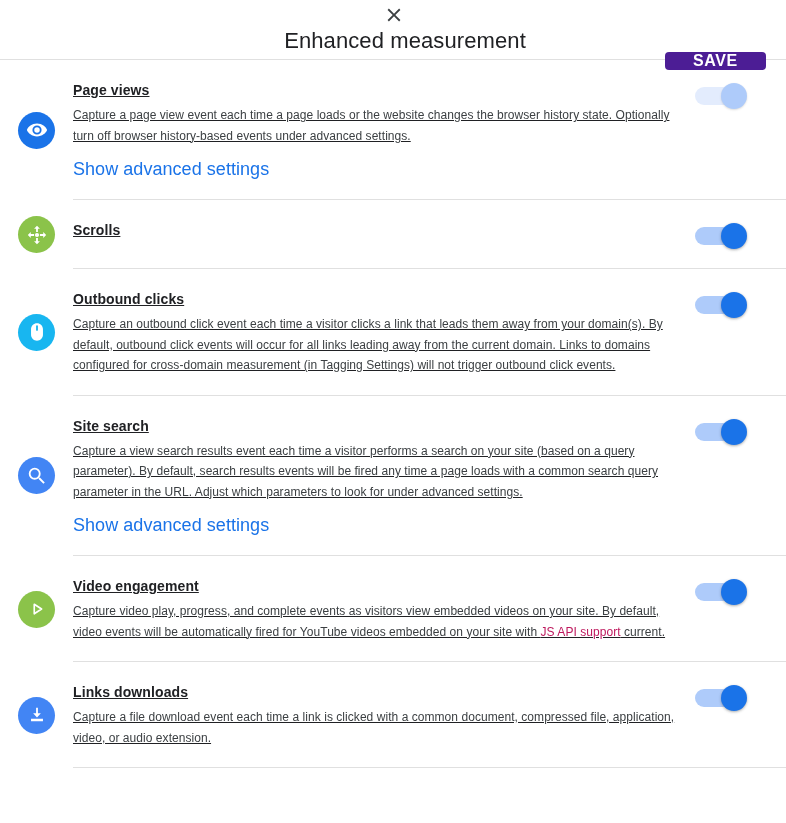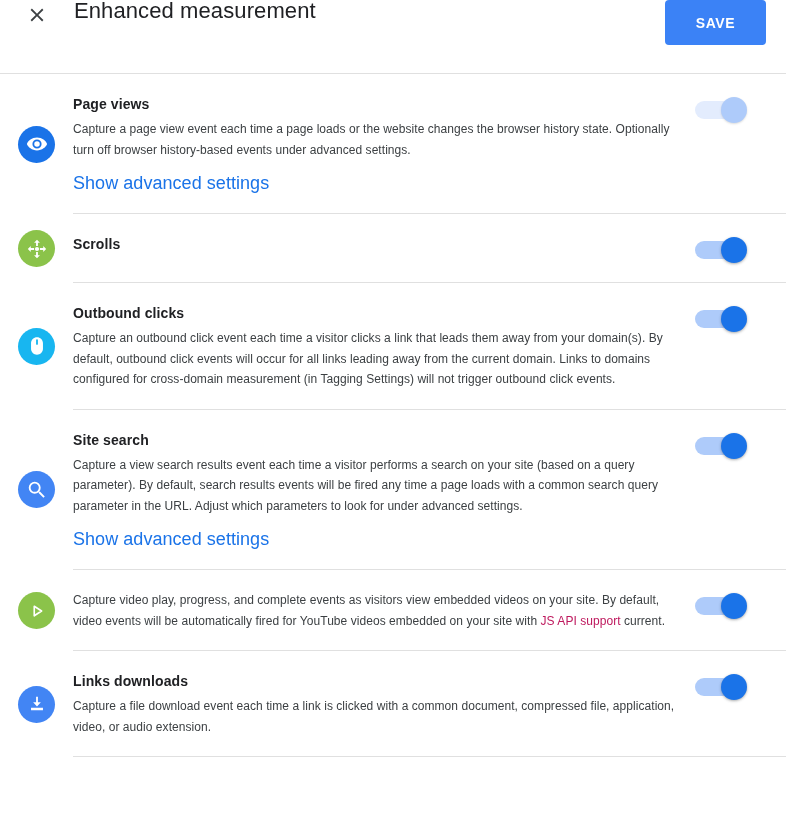--- a/index.html
+++ b/index.html
@@ -9,25 +9,26 @@
     height: 823px;
     background: #ffffff;
     font-family: "Liberation Sans", sans-serif;
     color: #202124;
     overflow: hidden;
   }
 
   
   .header {
     position: relative;
-    height: 74px;
-    display: flex;
-    align-items: flex-start;
+    height: 60px;
+    display: flex;
+    align-items: center;
     border-bottom: 1px solid #e0e0e0;
     padding: 0 20px 0 22px;
+    flex-direction: column;
   }
   .close-btn {
     width: 30px;
     height: 30px;
     display: flex;
     align-items: center;
     justify-content: center;
     cursor: pointer;
     flex: 0 0 auto;
     background: none;
@@ -39,29 +40,29 @@
     font-size: 22px;
     font-weight: 400;
     color: #202124;
     margin-left: 22px;
     letter-spacing: 0.1px;
     line-height: 1;
     white-space: nowrap;
   }
   .save-btn {
     margin-left: auto;
-    background: #3b82f6;
+    background: #4c1d95;
     color: #ffffff;
     border: none;
     border-radius: 4px;
     height: 45px;
     min-width: 101px;
     padding: 0 22px;
     font-family: "Liberation Sans", sans-serif;
-    font-size: 14px;
+    font-size: 16px;
     font-weight: 700;
     letter-spacing: 0.6px;
     cursor: pointer;
   }
 
   
   .settings-list {
     padding: 0;
   }
   .setting-row {
@@ -78,20 +79,21 @@
     justify-content: center;
     align-self: stretch;
   }
   .content-cell {
     flex: 1 1 auto;
     min-width: 0;
     padding: 20px 0 19px 0;
     border-bottom: 1px solid #e0e0e0;
     display: flex;
     align-items: flex-start;
+    text-decoration: underline;
   }
   .setting-row:last-child .content-cell { }
   .text-col {
     flex: 1 1 auto;
     min-width: 0;
     padding-right: 18px;
     max-width: 622px;
   }
   .setting-title {
     font-size: 14px;
@@ -291,20 +293,21 @@
   <div class="setting-row">
     <div class="icon-cell">
       <div class="circ-icon ic-video">
         <svg width="22" height="22" viewBox="0 0 24 24" aria-hidden="true">
           <path d="M9 6.8l8 5.2-8 5.2V6.8z" fill="none" stroke="#ffffff" stroke-width="1.8" stroke-linejoin="round"></path>
         </svg>
       </div>
     </div>
     <div class="content-cell">
       <div class="text-col">
+        <div class="setting-title">Video engagement</div>
         <div class="setting-desc"><span>Capture video play, progress, and complete events as visitors view embedded videos on your site. By default, video events will be automatically fired for YouTube videos embedded on your site with </span><a class="inline-link">JS API support</a><span> current.</span></div>
       </div>
       <div class="toggle-cell">
         <span class="toggle">
           <span class="track"></span>
           <span class="thumb"></span>
         </span>
       </div>
     </div>
   </div>

